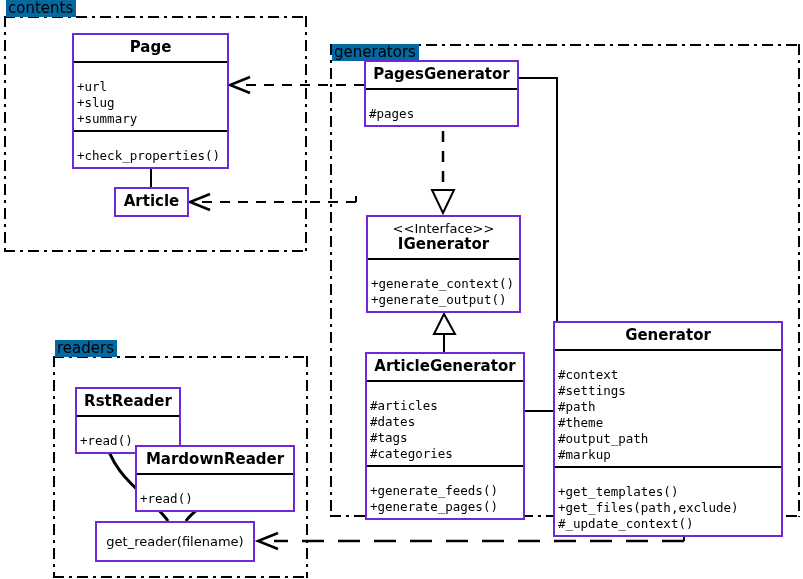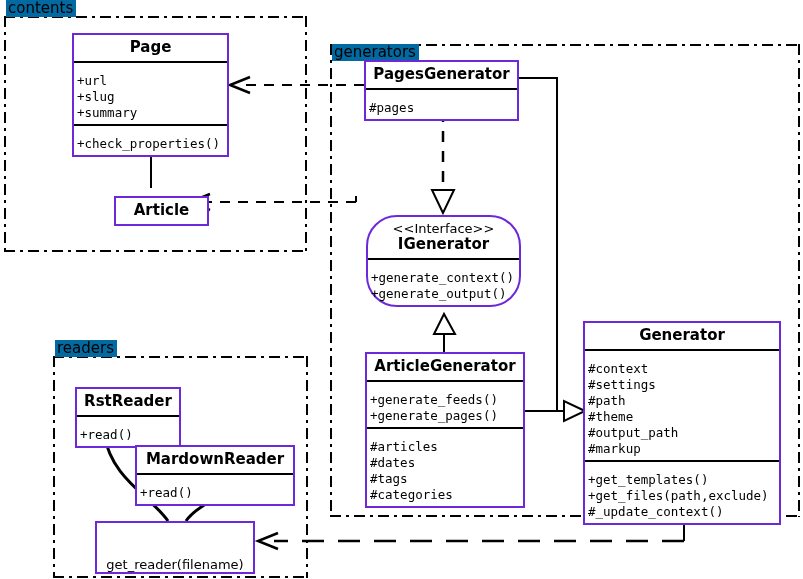--- a/index.html
+++ b/index.html
@@ -93,21 +93,21 @@
     line-height: 15px;
     padding-top: 4px;
     color: #000;
     font-family: "DejaVu Sans", sans-serif;
   }
   .klass .stereo + .cname {
     padding-top: 0;
   }
   .klass .compartment {
     border-top: 2px solid #000;
-    padding: 10px 3px 3px 3px;
+    padding: 16px 3px 3px 3px;
   }
   .klass .compartment .member {
     font-family: "DejaVu Sans Mono", monospace;
     font-size: 12.5px;
     line-height: 16px;
     white-space: pre;
     color: #000;
   }
   .klass.plainbox {
     display: flex;
@@ -209,55 +209,55 @@
     <div class="compartment">
       <div class="member">+url</div>
       <div class="member">+slug</div>
       <div class="member">+summary</div>
     </div>
     <div class="compartment">
       <div class="member">+check_properties()</div>
     </div>
   </div>
 
-  <div class="klass" id="cls-article" style="left: 114px; top: 196px; width: 95px; min-height: 29px;">
+  <div class="klass" id="cls-article" style="left: 114px; top: 187px; width: 75px; min-height: 29px;">
     <div class="cname">Article</div>
   </div>
 
   <div class="klass" id="cls-pagesgenerator" style="left: 364px; top: 60px; width: 155px; min-height: 51px;">
     <div class="cname">PagesGenerator</div>
     <div class="compartment">
       <div class="member">#pages</div>
     </div>
   </div>
 
-  <div class="klass" id="cls-igenerator" style="left: 366px; top: 215px; width: 155px; min-height: 81px; border-radius: 31px;">
+  <div class="klass" id="cls-igenerator" style="left: 366px; top: 215px; width: 155px; min-height: 81px;">
     <div class="stereo">&lt;&lt;Interface&gt;&gt;</div>
     <div class="cname">IGenerator</div>
     <div class="compartment">
       <div class="member">+generate_context()</div>
       <div class="member">+generate_output()</div>
     </div>
   </div>
 
   <div class="klass" id="cls-articlegenerator" style="left: 365px; top: 352px; width: 160px; min-height: 136px;">
     <div class="cname">ArticleGenerator</div>
-    <div class="compartment">
-      <div class="member">+generate_feeds()</div>
-      <div class="member">+generate_pages()</div>
-    </div>
     <div class="compartment">
       <div class="member">#articles</div>
       <div class="member">#dates</div>
       <div class="member">#tags</div>
       <div class="member">#categories</div>
     </div>
-  </div>
-
-  <div class="klass" id="cls-generator" style="left: 583px; top: 321px; width: 198px; min-height: 181px;">
+    <div class="compartment">
+      <div class="member">+generate_feeds()</div>
+      <div class="member">+generate_pages()</div>
+    </div>
+  </div>
+
+  <div class="klass" id="cls-generator" style="left: 553px; top: 321px; width: 230px; min-height: 181px;">
     <div class="cname">Generator</div>
     <div class="compartment">
       <div class="member">#context</div>
       <div class="member">#settings</div>
       <div class="member">#path</div>
       <div class="member">#theme</div>
       <div class="member">#output_path</div>
       <div class="member">#markup</div>
     </div>
     <div class="compartment">
@@ -274,17 +274,17 @@
     </div>
   </div>
 
   <div class="klass" id="cls-mardownreader" style="left: 135px; top: 429px; width: 160px; min-height: 49px; margin-top: 16px;">
     <div class="cname">MardownReader</div>
     <div class="compartment">
       <div class="member">+read()</div>
     </div>
   </div>
 
-  <div class="klass plainbox" id="fn-get-reader" style="left: 95px; top: 521px; width: 160px; height: 53px; align-items: flex-end;">
+  <div class="klass plainbox" id="fn-get-reader" style="left: 95px; top: 521px; width: 160px; height: 41px;">
     <div class="label">get_reader(filename)</div>
   </div>
 
 </div>
 
 </body></html>

